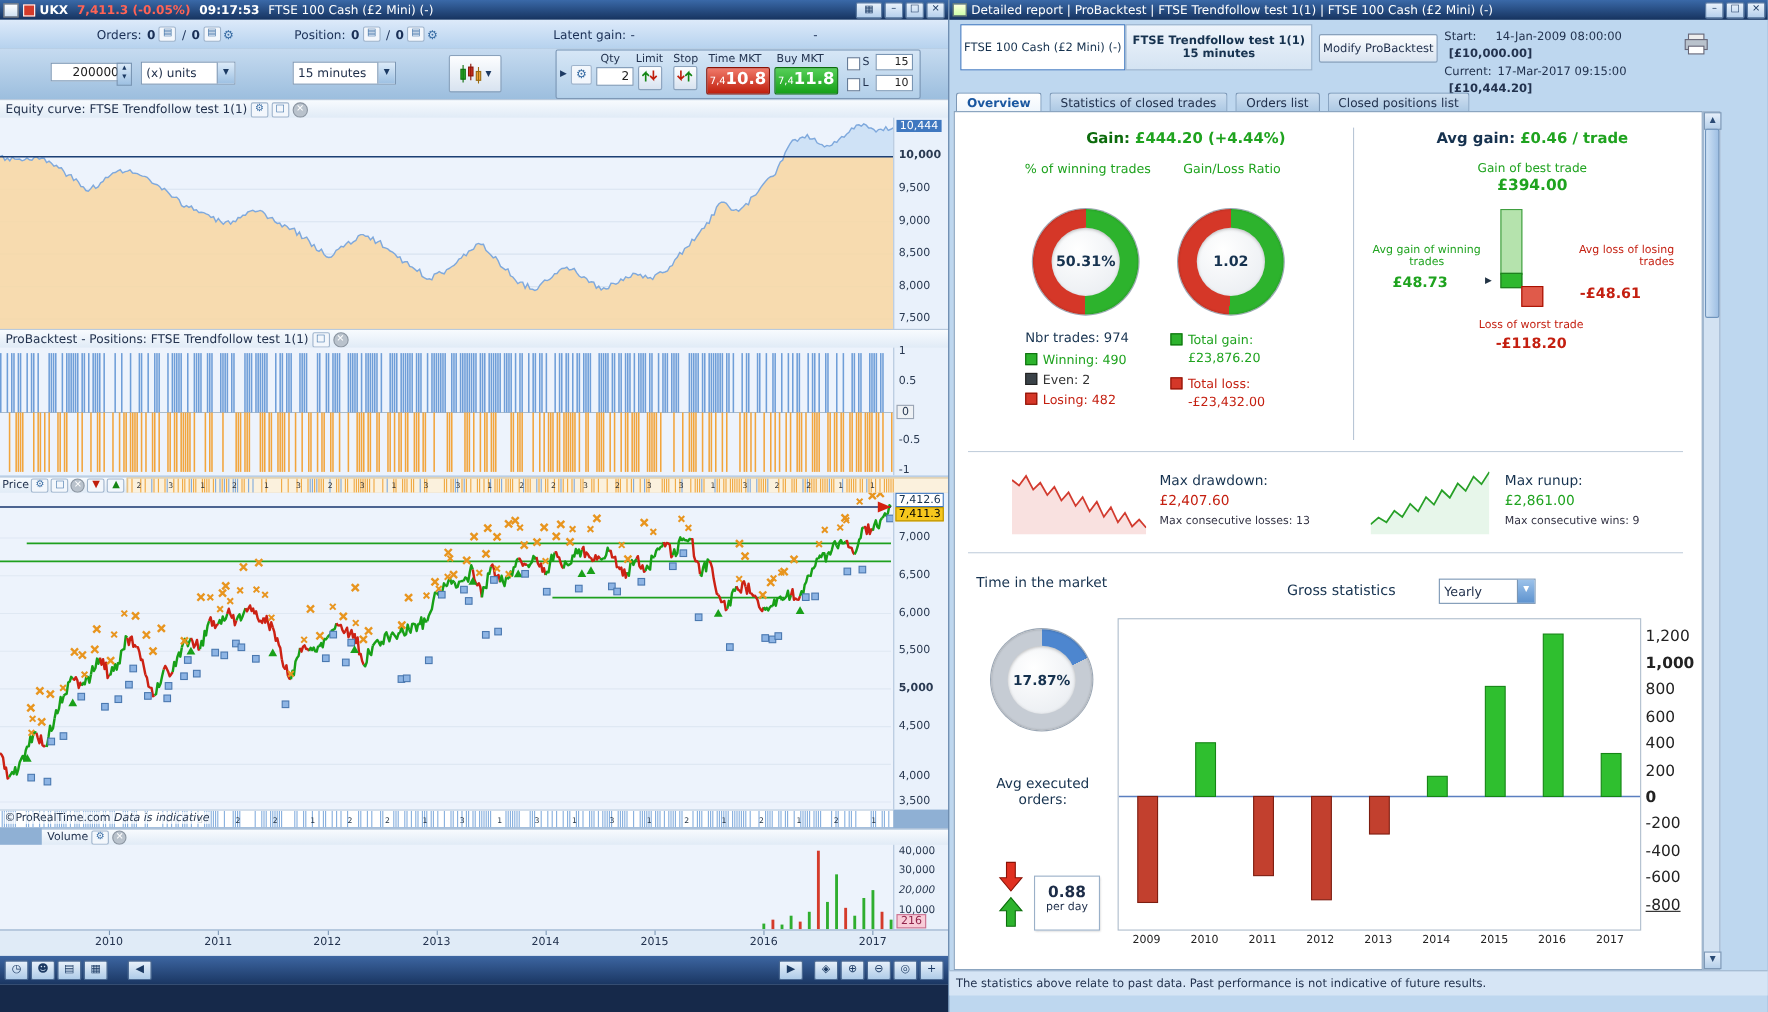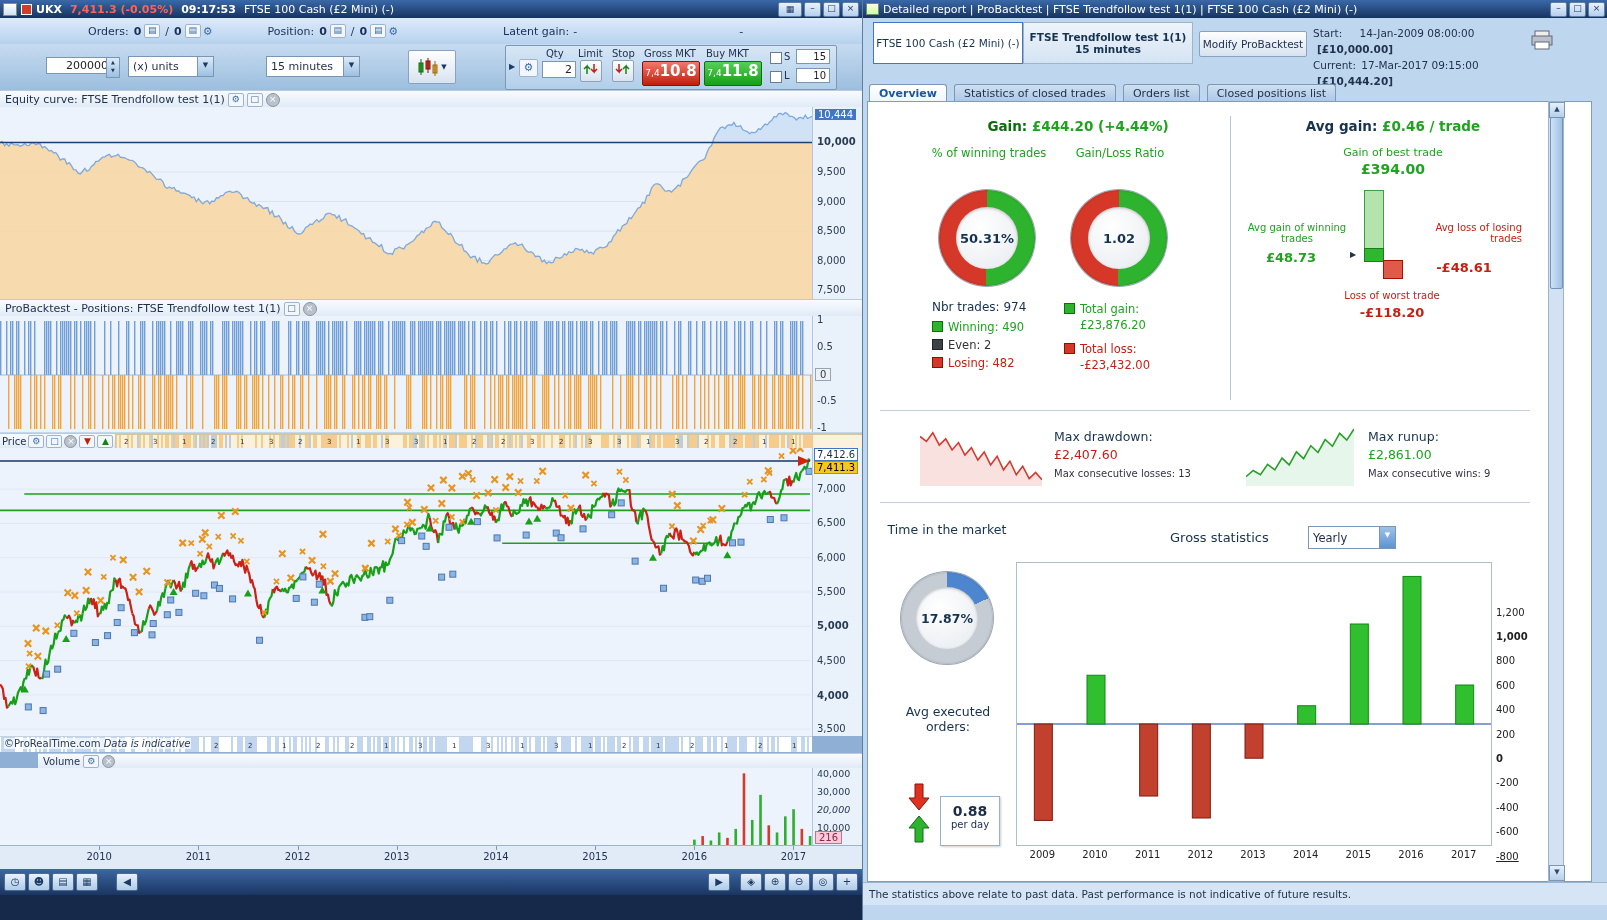--- a/index.html
+++ b/index.html
@@ -44,21 +44,21 @@
   
   .rtab{height:18px;padding:0 9px;font-size:11px;line-height:18px;margin-right:2px;border:1px solid #7d98b6;
         border-bottom:none;border-radius:3px 3px 0 0;background:linear-gradient(#cfe0f1,#a9c6e2);color:#22324e;display:inline-block;}
   .rtab.on{background:linear-gradient(#ffffff,#eef5fc);color:#1a57a0;font-weight:bold;}
   .green{color:#1fa31f;} .dgreen{color:#0c6b0c;} .red{color:#c41f10;} .dark{color:#16324f;}
   .donut{position:absolute;border-radius:50%;box-shadow:0 0 0 1px #9aa6b4, inset 0 0 2px rgba(0,0,0,.3);}
   .hole{position:absolute;inset:17px;border-radius:50%;background:radial-gradient(circle at 38% 32%,#ffffff,#e6eaef);
         display:flex;align-items:center;justify-content:center;font-size:13px;font-weight:bold;color:#16324f;
         box-shadow:inset 0 1px 3px rgba(0,0,0,.25);}
   .lsq{width:9px;height:9px;display:inline-block;border:1px solid #555;margin-right:5px;vertical-align:-1px;}
-  .gp-yl{position:absolute;left:6px;font-size:10px;color:#222;margin-top:36px;}
+  .gp-yl{position:absolute;left:6px;font-size:14px;color:#222;}
   .gp-xl{position:absolute;top:3px;transform:translateX(-50%);font-size:10px;color:#222;}
   .sb-btn{position:absolute;left:0;width:14px;height:14px;background:linear-gradient(#e6effa,#b6d0ea);
         border:1px solid #7d98b6;font-size:7px;text-align:center;line-height:13px;color:#2a4a74;}
   .hdrbox{position:absolute;font-size:10.5px;display:flex;flex-direction:column;align-items:center;justify-content:center;text-align:center;}
 </style>
 </head>
 <body>
 
 <div id="app">
 
@@ -130,21 +130,21 @@
         <span class="abs lbl10" style="left:72px;top:2px;">Limit</span>
         <span class="abs btn3d" style="left:74px;top:14px;width:20px;height:20px;text-align:center;"><svg width="16" height="16">
               <path d="M4 13 V5 l-3 3 M4 5 l3 3" stroke="#148514" fill="none" stroke-width="1.5"></path>
               <path d="M11 3 v8 l-3 -3 M11 11 l3 -3" stroke="#c01e0c" fill="none" stroke-width="1.5"></path>
             </svg></span>
         <span class="abs lbl10" style="left:106px;top:2px;">Stop</span>
         <span class="abs btn3d" style="left:106px;top:14px;width:20px;height:20px;text-align:center;"><svg width="16" height="16">
               <path d="M4 3 v8 l-3 -3 M4 11 l3 -3" stroke="#c01e0c" fill="none" stroke-width="1.5"></path>
               <path d="M11 13 V5 l-3 3 M11 5 l3 3" stroke="#148514" fill="none" stroke-width="1.5"></path>
             </svg></span>
-        <span class="abs lbl10" style="left:138px;top:2px;">Gross MKT</span>
+        <span class="abs lbl10" style="left:138px;top:2px;">Time MKT</span>
         <div class="sellbtn abs" style="left:136px;top:15px;width:56px;height:23px;">
           <span style="font-size:9px;">7,4</span>
           <span style="font-size:15px;font-weight:bold;">10.8</span>
         </div>
         <span class="abs lbl10" style="left:200px;top:2px;">Buy MKT</span>
         <div class="buybtn abs" style="left:198px;top:15px;width:56px;height:23px;">
           <span style="font-size:9px;">7,4</span>
           <span style="font-size:15px;font-weight:bold;">11.8</span>
         </div>
         <span class="cbx abs" style="left:264px;top:6px;"></span>
@@ -1158,21 +1158,21 @@
     </div>
     <div class="axis-col" id="price-axis" style="left:812px;top:448px;width:50px;height:288px;">
       <div class="abs" style="left:1px;top:0;background:#fff;border:1px solid #3f78c0;font-size:10px;padding:0 2px;color:#16324f;">7,412.6</div>
       <div class="abs" style="left:1px;top:13px;background:#f6c71d;border:1px solid #b89000;font-size:10px;padding:0 2px;color:#000;">7,411.3</div>
     <div class="alabel" style="top: 35.1429px;">7,000</div>
         <div class="alabel" style="top: 69.4286px;">6,500</div>
         <div class="alabel" style="top: 103.714px;">6,000</div>
         <div class="alabel" style="top: 138px;">5,500</div>
         <div class="alabel" style="top: 172.286px; font-weight: bold;">5,000</div>
         <div class="alabel" style="top: 206.571px;">4,500</div>
-        <div class="alabel" style="top: 242px; font-weight: bold;">4,000</div>
+        <div class="alabel" style="top: 252px;">4,000</div>
         <div class="alabel" style="top: 275.143px;">3,500</div>
       </div>
     <div class="abs" style="left:0;top:736px;width:812px;height:15px;background:#fff;border-top:1px solid #c4d2e2;">
       <svg id="price-bottomstrip-svg" width="812" height="15">
           <line x1="2" y1="0" x2="2" y2="15" stroke="#85aede" stroke-width="1"></line>
           <line x1="4" y1="0" x2="4" y2="15" stroke="#85aede" stroke-width="1"></line>
           <line x1="6" y1="0" x2="6" y2="15" stroke="#85aede" stroke-width="1"></line>
           <line x1="8" y1="0" x2="8" y2="15" stroke="#85aede" stroke-width="1"></line>
           <line x1="10" y1="0" x2="10" y2="15" stroke="#85aede" stroke-width="1"></line>
           <line x1="12" y1="0" x2="12" y2="15" stroke="#85aede" stroke-width="1"></line>
@@ -1529,21 +1529,21 @@
         </svg>
     </span>
 
     <div class="abs" style="left:6px;top:82px;width:700px;height:19px;">
       <span class="rtab on">Overview</span>
       <span class="rtab">Statistics of closed trades</span>
       <span class="rtab">Orders list</span>
       <span class="rtab">Closed positions list</span>
     </div>
 
-    <div class="abs" style="left:4px;top:101px;width:679px;height:779px;background:#fff;border:1px solid #7f9cba;padding-left:44px;">
+    <div class="abs" style="left:4px;top:101px;width:679px;height:779px;background:#fff;border:1px solid #7f9cba;">
 
       <div class="abs" style="left:60px;top:16px;width:300px;text-align:center;font-size:13.5px;font-weight:bold;">
         <span class="dgreen">Gain:</span>
         <span class="green">£444.20 (+4.44%)</span>
       </div>
       <div class="abs" style="left:380px;top:16px;width:290px;text-align:center;font-size:13.5px;font-weight:bold;">
         <span class="dark">Avg gain:</span>
         <span class="green">£0.46 / trade</span>
       </div>
       <div class="abs" style="left:362px;top:14px;width:1px;height:284px;background:#b8c6d6;"></div>

